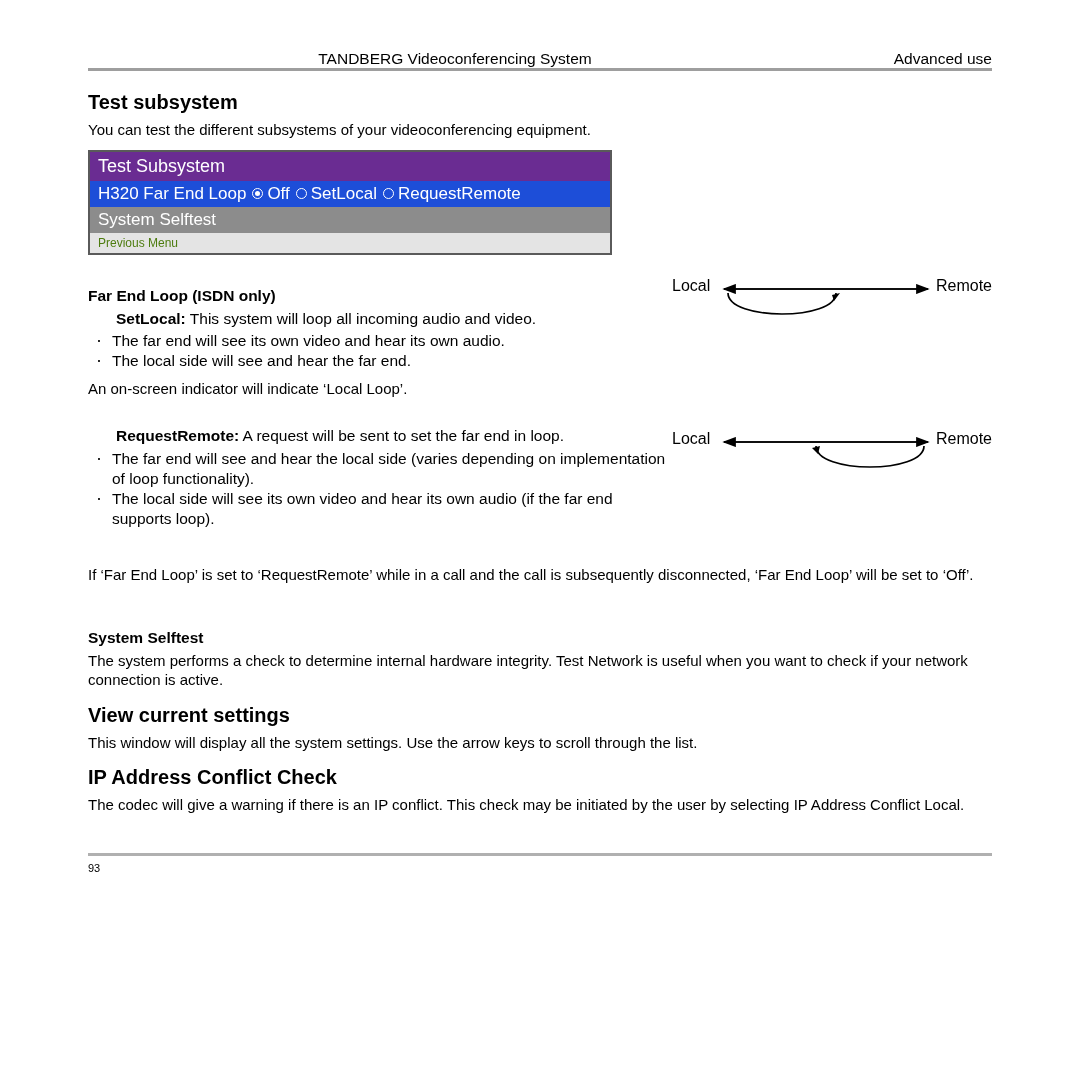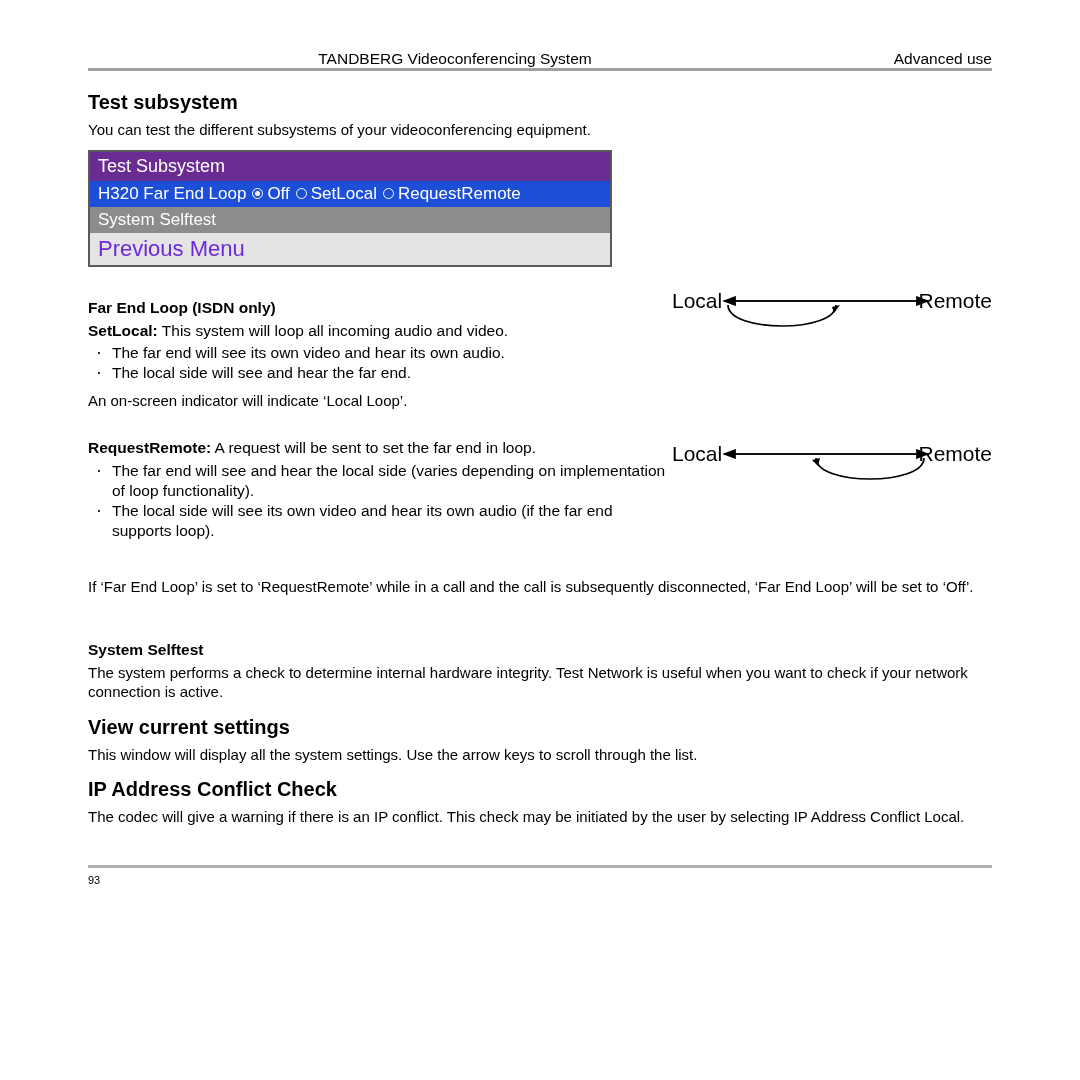--- a/index.html
+++ b/index.html
@@ -64,23 +64,23 @@
     font-size: 17px;
     display: flex;
     align-items: center;
     gap: 6px;
   }
   .ui-row.selftest {
     background: #8c8c8c;
   }
   .ui-prev {
     background: #e4e4e4;
-    color: #6d28d9;
+    color: #4d7c0f;
     padding: 3px 8px;
-    font-size: 22px;
+    font-size: 12px;
   }
   .radio {
     display: inline-flex;
     align-items: center;
     gap: 4px;
   }
   .radio-circle {
     width: 11px;
     height: 11px;
     border: 1.5px solid #fff;
@@ -100,20 +100,21 @@
     left: 1.5px;
   }
   .subsection-title {
     font-weight: bold;
     font-size: 15.5px;
     margin: 14px 0 4px 0;
   }
   .desc {
     font-size: 15.5px;
     line-height: 1.3;
+    margin-left: 28px;
   }
   .desc b {
     font-weight: bold;
   }
   ul.bullets {
     margin: 2px 0 8px 0;
     padding-left: 14px;
     font-size: 15.5px;
     line-height: 1.3;
   }
@@ -137,21 +138,21 @@
     flex: 1;
   }
   .col-diagram {
     width: 320px;
     padding-top: 4px;
   }
   .loop-diagram {
     position: relative;
     width: 320px;
     height: 70px;
-    font-size: 21px;
+    font-size: 16px;
   }
   .loop-label-local,
   .loop-label-remote {
     position: absolute;
     top: 0;
   }
   .loop-label-local { left: 0; }
   .loop-label-remote { right: 0; text-align: right; }
   .loop-svg {
     position: absolute;

